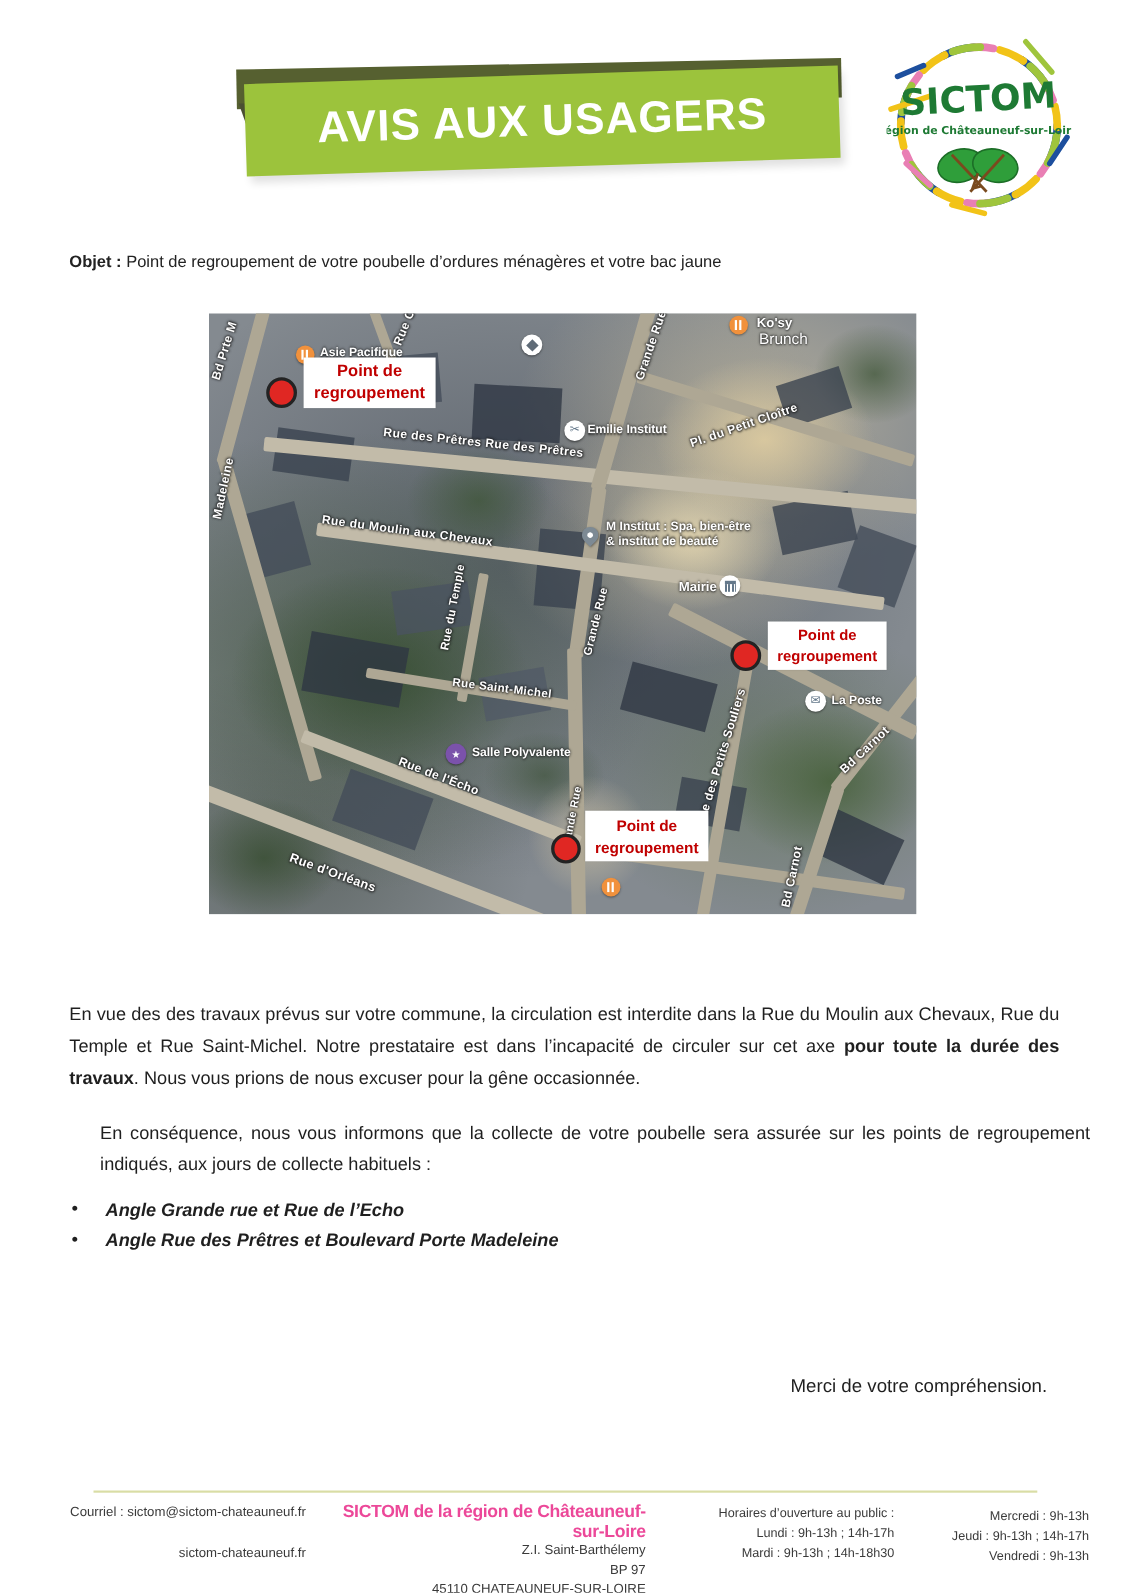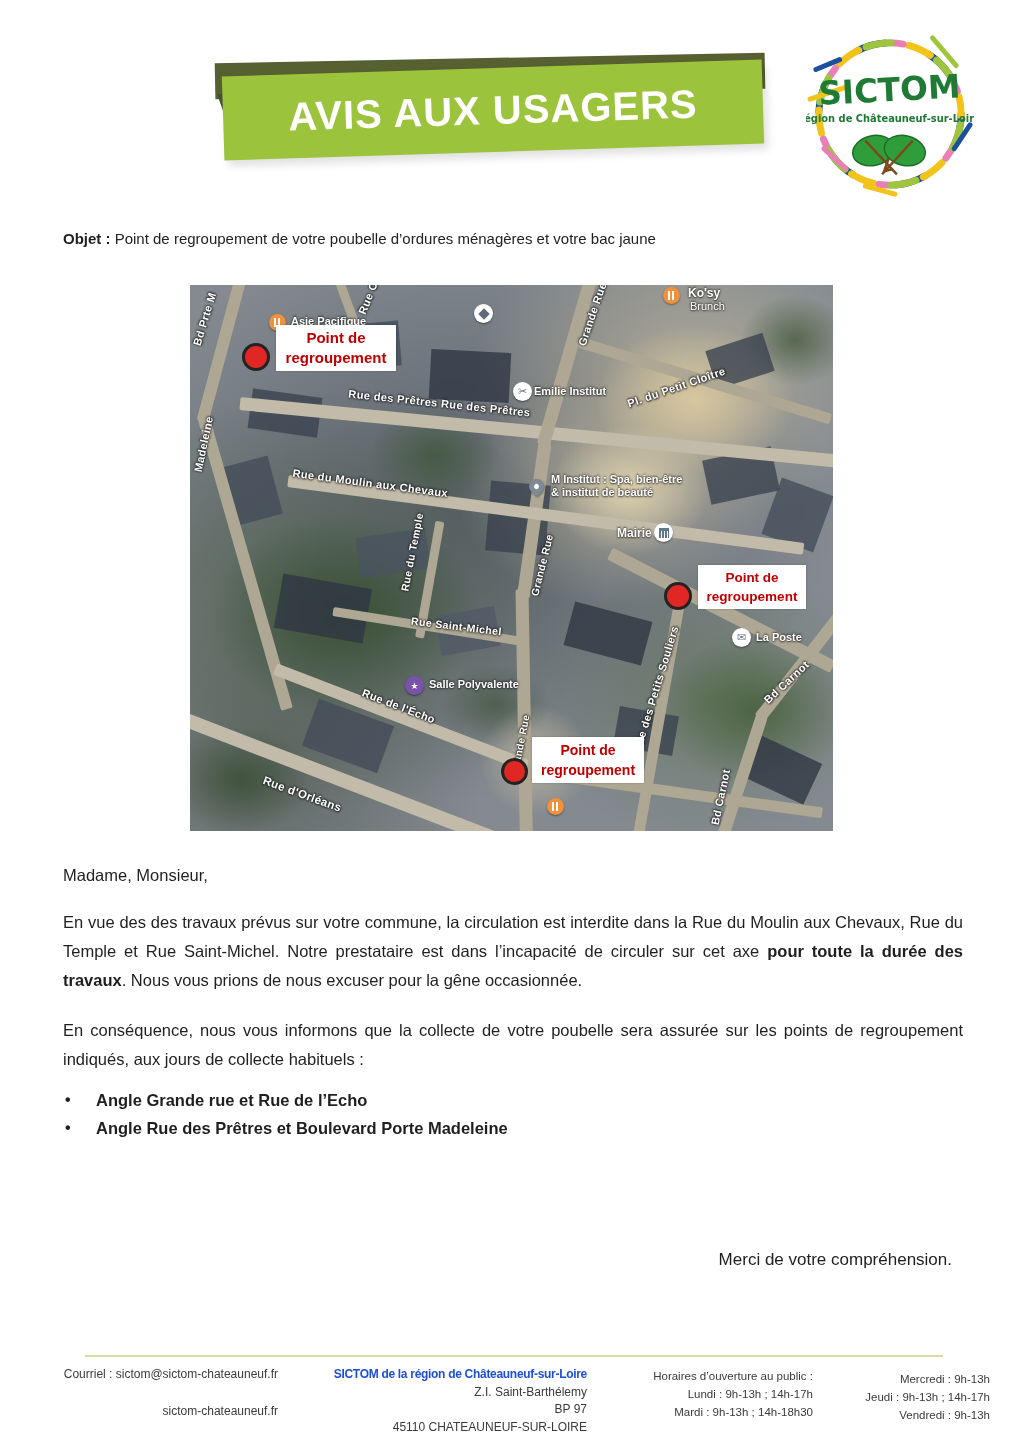--- a/index.html
+++ b/index.html
@@ -44,32 +44,32 @@
   .fm::after{content:"";position:absolute;left:9px;top:4px;width:2px;height:9px;background:#fff;}
   .pm{position:absolute;width:19px;height:19px;border-radius:50%;background:#7b52ab;box-shadow:0 1px 2px rgba(0,0,0,.45);display:flex;align-items:center;justify-content:center;color:#fff;font-size:9px;}
   .pin{position:absolute;width:15px;height:15px;background:#7d8a94;border-radius:50% 50% 50% 0;transform:rotate(-45deg);box-shadow:0 1px 2px rgba(0,0,0,.4);}
   .pin::after{content:"";position:absolute;left:5px;top:5px;width:5px;height:5px;border-radius:50%;background:#fff;}
   .rc{position:absolute;border-radius:50%;background:#e02723;border:3px solid #232323;box-sizing:border-box;}
   .redbox{position:absolute;background:#fff;color:#c00000;font-weight:bold;text-align:center;box-shadow:0 0 2px rgba(0,0,0,.25);}
 
   
   .tb{position:absolute;left:63px;width:900px;font-size:16.5px;line-height:29px;color:#1f1f1f;}
   .just{text-align:justify;}
-  .bullets{position:absolute;left:63px;top:1086px;width:900px;}
+  .bullets{position:absolute;left:63px;top:1086px;width:900px;font-style:italic;}
   .bullets .bi{position:relative;padding-left:33px;font-weight:bold;font-size:16.5px;line-height:28px;color:#1f1f1f;}
   .bullets .bi::before{content:"\2022";position:absolute;left:2px;top:0;font-size:16px;}
   .closing{position:absolute;left:63px;top:1250px;width:889px;text-align:right;font-size:17px;color:#1f1f1f;}
 
   
   .sep{position:absolute;left:85px;top:1355px;width:858px;height:2px;background:#d9dda5;}
   .fc{position:absolute;text-align:right;color:#3a3a3a;}
   .f1{left:18px;top:1367px;width:260px;font-size:12px;}
   .f1 .l2{margin-top:23px;}
   .f2{left:283px;top:1366px;width:304px;font-size:12px;line-height:17.5px;}
-  .f2 .t{font-weight:bold;font-size:12px;letter-spacing:-.3px;color:#1d4ed8;}
+  .f2 .t{font-weight:bold;font-size:16px;letter-spacing:-.3px;color:#ec4899;}
   .f3{left:595px;top:1367px;width:218px;font-size:11.5px;line-height:18px;}
   .f4{left:812px;top:1370px;width:178px;font-size:11.5px;line-height:18px;}
 </style>
 </head>
 <body>
 
 <div class="page">
 
   <div class="banner-wrap">
     <div class="banner-back"></div>
@@ -172,21 +172,21 @@
     <div class="street" style="left:400px;top:398px;transform:rotate(-73deg);">Rue des Petits Souliers</div>
     <div class="street" style="left:300px;top:454px;font-size:10px;transform:rotate(-79deg);">Grande Rue</div>
     <div class="street" style="left:568px;top:391px;transform:rotate(-43deg);">Bd Carnot</div>
     <div class="street" style="left:502px;top:506px;transform:rotate(-78deg);">Bd Carnot</div>
 
     <div class="fm" style="left:79px;top:29px;"></div>
     <div class="poilabel" style="left:101px;top:30px;">Asie Pacifique</div>
 
     <div class="fm" style="left:473px;top:2px;"></div>
     <div class="poilabel" style="left:498px;top:1px;font-size:12px;">Ko'sy</div>
-    <div class="poilabel" style="left:500px;top:15px;font-size:11px;font-weight:normal;">Brunch</div>
+    <div class="poilabel" style="left:500px;top:15px;font-size:14px;font-weight:normal;">Brunch</div>
 
     <div class="wm" style="left:284px;top:19px;">
         <span class="dia"></span>
       </div>
 
     <div class="wm" style="left:323px;top:97px;">✂</div>
     <div class="poilabel" style="left:344px;top:100px;">Emilie Institut</div>
 
     <div class="pin" style="left:339px;top:194px;"></div>
     <div class="poilabel" style="left:361px;top:188px;">M Institut : Spa, bien-être</div>
@@ -217,27 +217,26 @@
       <div>regroupement</div>
     </div>
 
     <div class="rc" style="left:311px;top:473px;width:27px;height:27px;"></div>
     <div class="redbox" style="left:342px;top:452px;width:108px;padding:3px 2px;font-size:14px;line-height:20px;">
       <div>Point de</div>
       <div>regroupement</div>
     </div>
   </div>
 
-  <div class="tb" style="top:861px;">Madame, Monsieur,</div>
 
   <div class="tb just" style="top:908px;">
     <span>En vue des des travaux prévus sur votre commune, la circulation est interdite dans la Rue du Moulin aux Chevaux, Rue du Temple et Rue Saint-Michel. Notre prestataire est dans l’incapacité de circuler sur cet axe </span><b>pour toute la durée des travaux</b><span>. Nous vous prions de nous excuser pour la gêne occasionnée.</span>
   </div>
 
-  <div class="tb just" style="top:1016px;">En conséquence, nous vous informons que la collecte de votre poubelle sera assurée sur les points de regroupement indiqués, aux jours de collecte habituels :</div>
+  <div class="tb just" style="top:1016px;margin-left:28px;">En conséquence, nous vous informons que la collecte de votre poubelle sera assurée sur les points de regroupement indiqués, aux jours de collecte habituels :</div>
 
   <div class="bullets">
     <div class="bi">Angle Grande rue et Rue de l’Echo</div>
     <div class="bi">Angle Rue des Prêtres et Boulevard Porte Madeleine</div>
   </div>
 
   <div class="closing">Merci de votre compréhension.</div>
 
   <div class="sep"></div>
 

